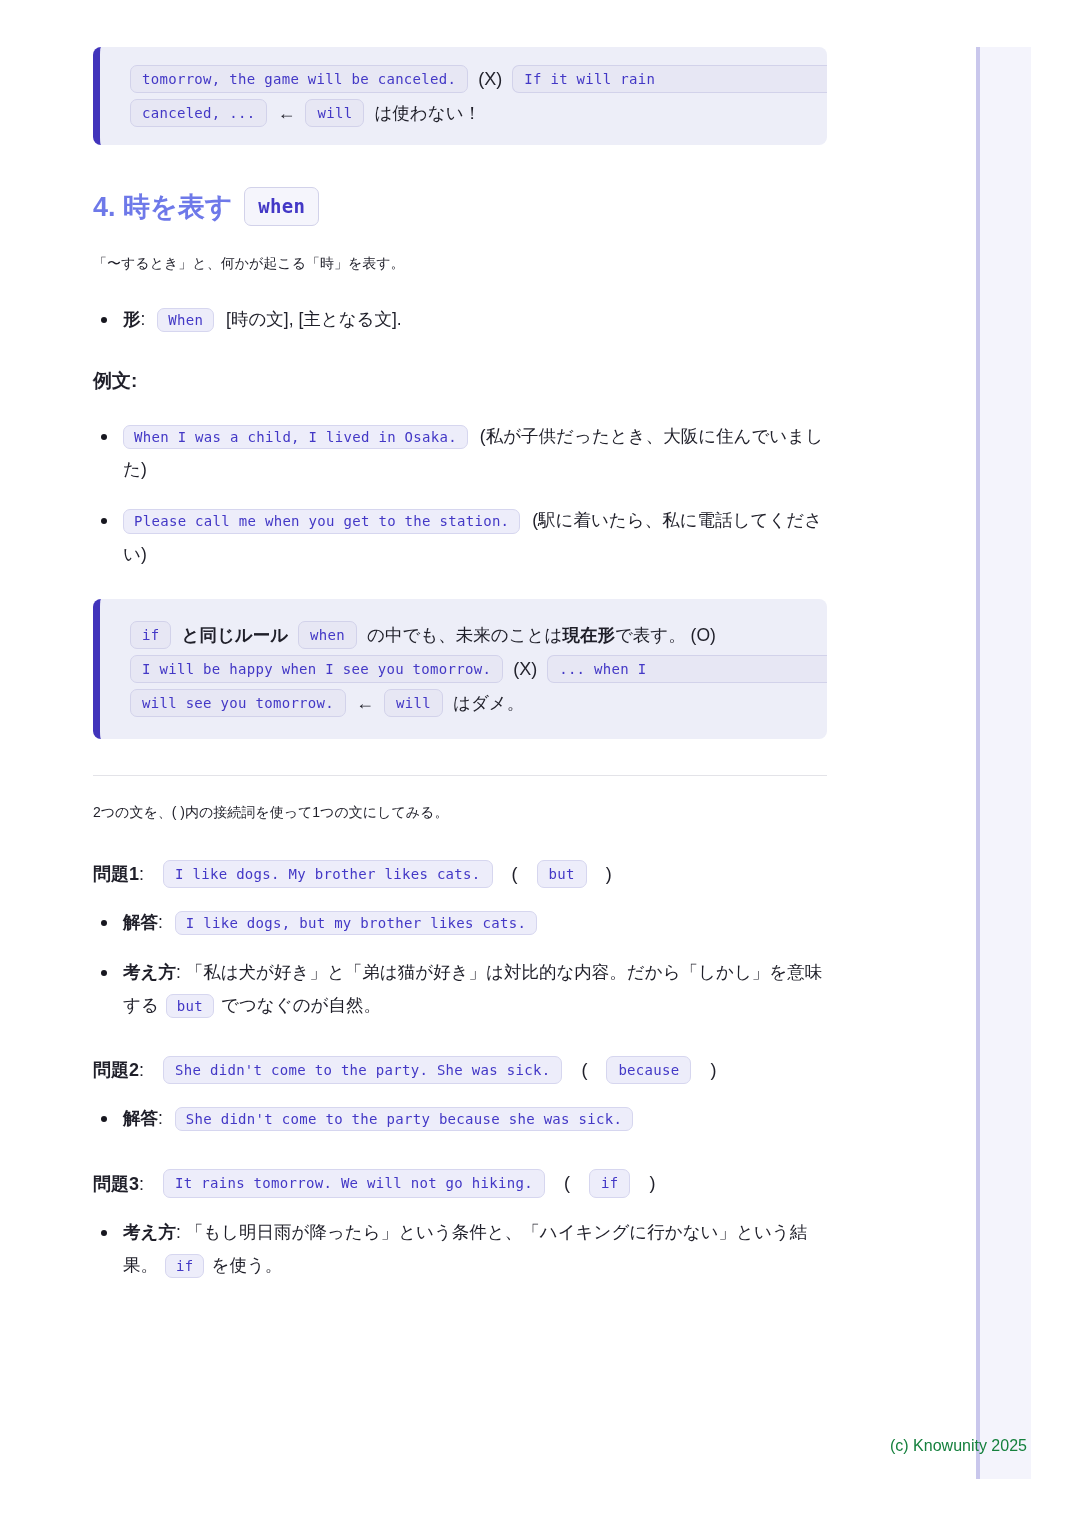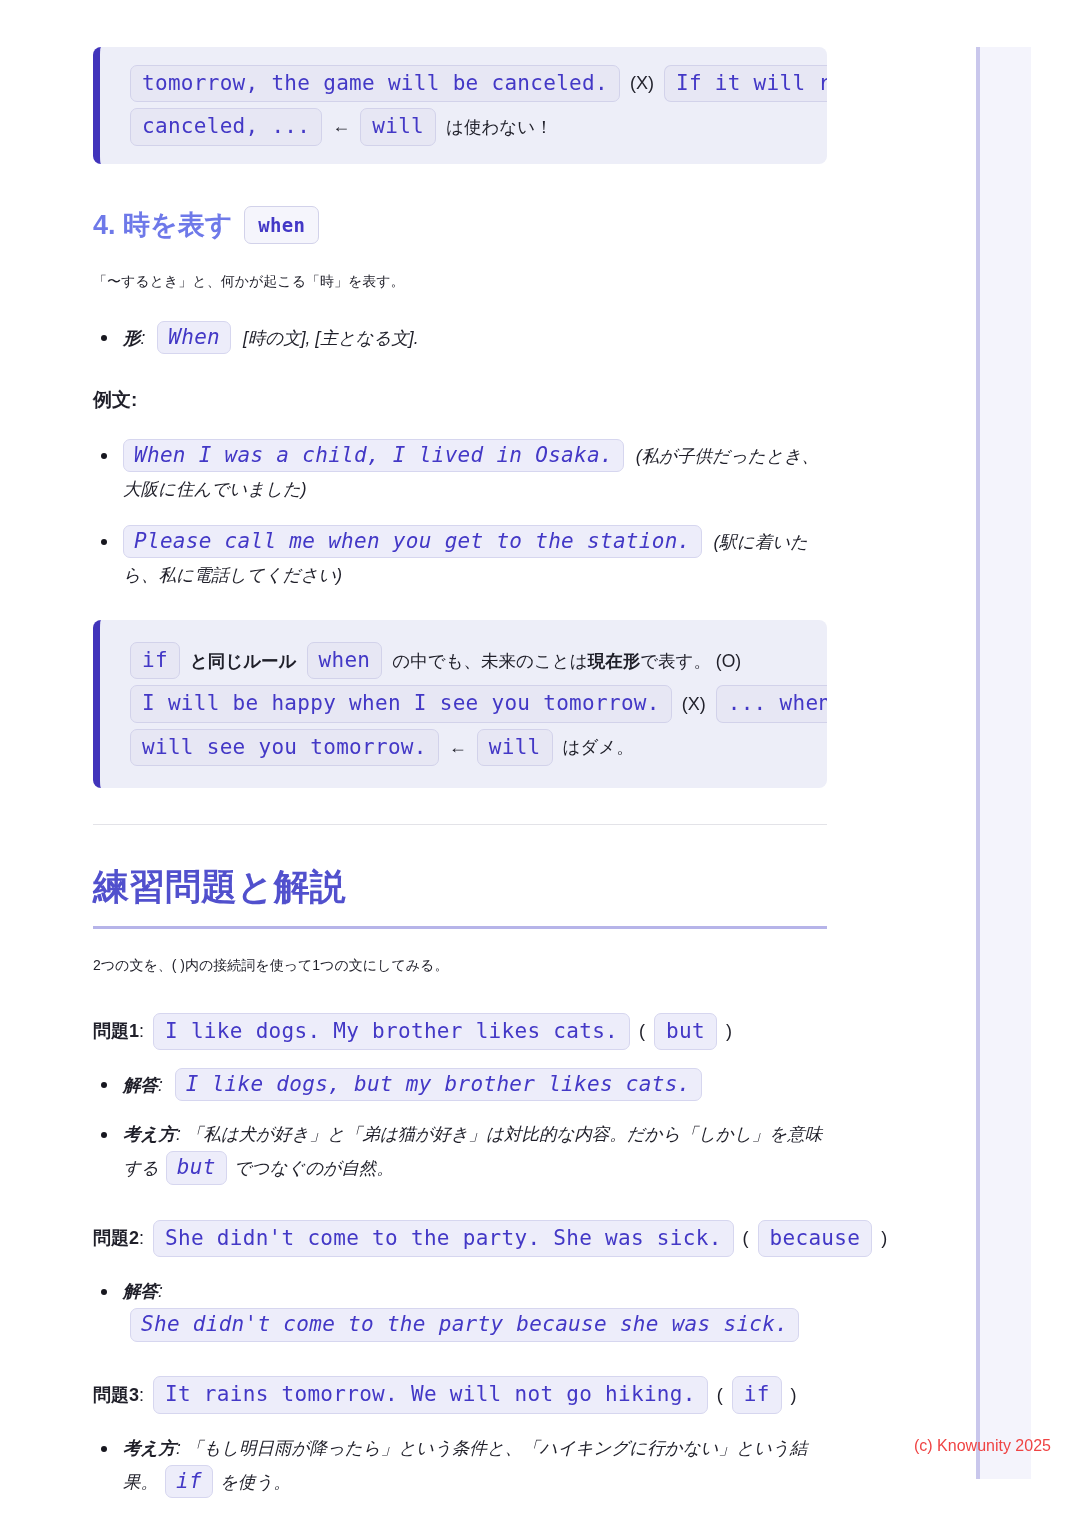--- a/index.html
+++ b/index.html
@@ -32,21 +32,21 @@
   .c-line {
     display: flex;
     align-items: center;
     gap: 10px;
     margin: 6px 0;
     font-size: 17.5px;
   }
   
   .chip {
     font-family: "DejaVu Sans Mono", monospace;
-    font-size: 21px;
+    font-size: 14px;
     letter-spacing: 0.3px;
     color: #4338c6;
     background: #e7e7f4;
     border: 1px solid #d2d2ea;
     border-radius: 7px;
     padding: 4px 11px;
     white-space: nowrap;
     line-height: 1.3;
   }
   .on-white { background: #ededfa; border-color: #d6d6ef; }
@@ -83,21 +83,21 @@
     margin-top: 38px;
     font-size: 36px;
     font-weight: bold;
     color: #5150cd;
     padding-bottom: 14px;
     border-bottom: 3px solid #b6b4e9;
   }
   .divider { border: none; border-top: 1px solid #e3e3e8; margin-top: 36px; }
   
   ul { list-style: none; }
-  .blist { margin-top: 26px; font-style: italic; }
+  .blist { margin-top: 26px; }
   .blist li {
     position: relative;
     padding-left: 30px;
     font-size: 17.5px;
     line-height: 1.9;
   }
   .blist li + li { margin-top: 18px; }
   .blist li::before {
     content: "";
     position: absolute;
@@ -106,21 +106,21 @@
     width: 6px;
     height: 6px;
     border-radius: 50%;
     background: #17171f;
   }
   
   .problem-row {
     margin-top: 34px;
     display: flex;
     align-items: center;
-    gap: 9px;
+    gap: 19px;
     font-size: 18px;
   }
   .plabel { font-weight: bold; white-space: nowrap; }
   .plabel .colon { font-weight: normal; }
   .paren { font-size: 18px; }
   .p-list { margin-top: 18px; }
   .p-list li + li { margin-top: 16px; }
   
   .scroll-strip {
     position: absolute;
@@ -130,24 +130,23 @@
     height: 1432px;
     background: #f4f4fc;
     border-left: 4px solid #c9c7ec;
     z-index: 1;
   }
   .watermark {
     position: absolute;
     left: 890px;
     top: 1437px;
     font-size: 16px;
-    color: #ef4444;
+    color: #15803d;
     z-index: 2;
     white-space: nowrap;
-    margin-left: 24px;
   }
 </style>
 </head>
 <body>
 
 <div class="page">
 
   <div class="scroll-strip"></div>
   <div class="watermark">(c) Knowunity 2025</div>
 
@@ -210,21 +209,20 @@
       <div class="c-line">
         <span class="chip">will see you tomorrow.</span>
         <span class="arrow">←</span>
         <span class="chip">will</span>
         <span class="jp-seg">はダメ。</span>
       </div>
     </div>
 
     <hr class="divider">
 
-    <h2 class="h2">練習問題と解説</h2>
 
     <p class="p-body" style="margin-top:23px">2つの文を、( )内の接続詞を使って1つの文にしてみる。</p>
 
     <div class="problem-row">
       <span class="plabel"><b>問題1</b><span class="colon">:</span></span>
       <span class="chip on-white">I like dogs. My brother likes cats.</span>
       <span class="paren">(</span>
       <span class="chip on-white">but</span>
       <span class="paren">)</span>
     </div>

